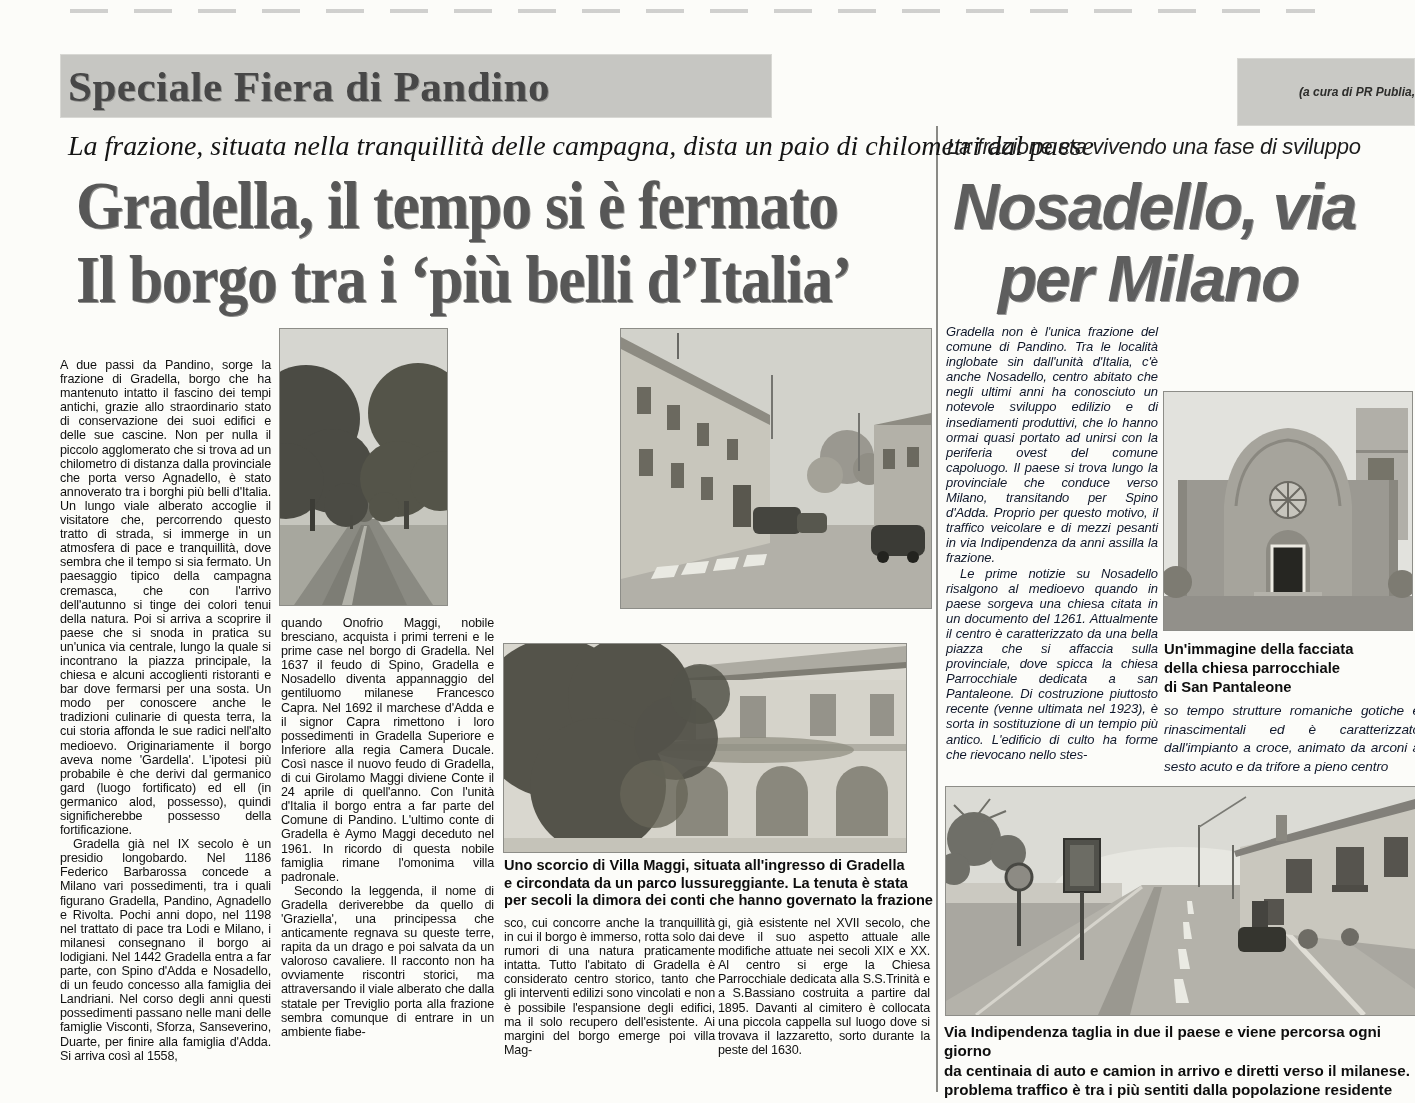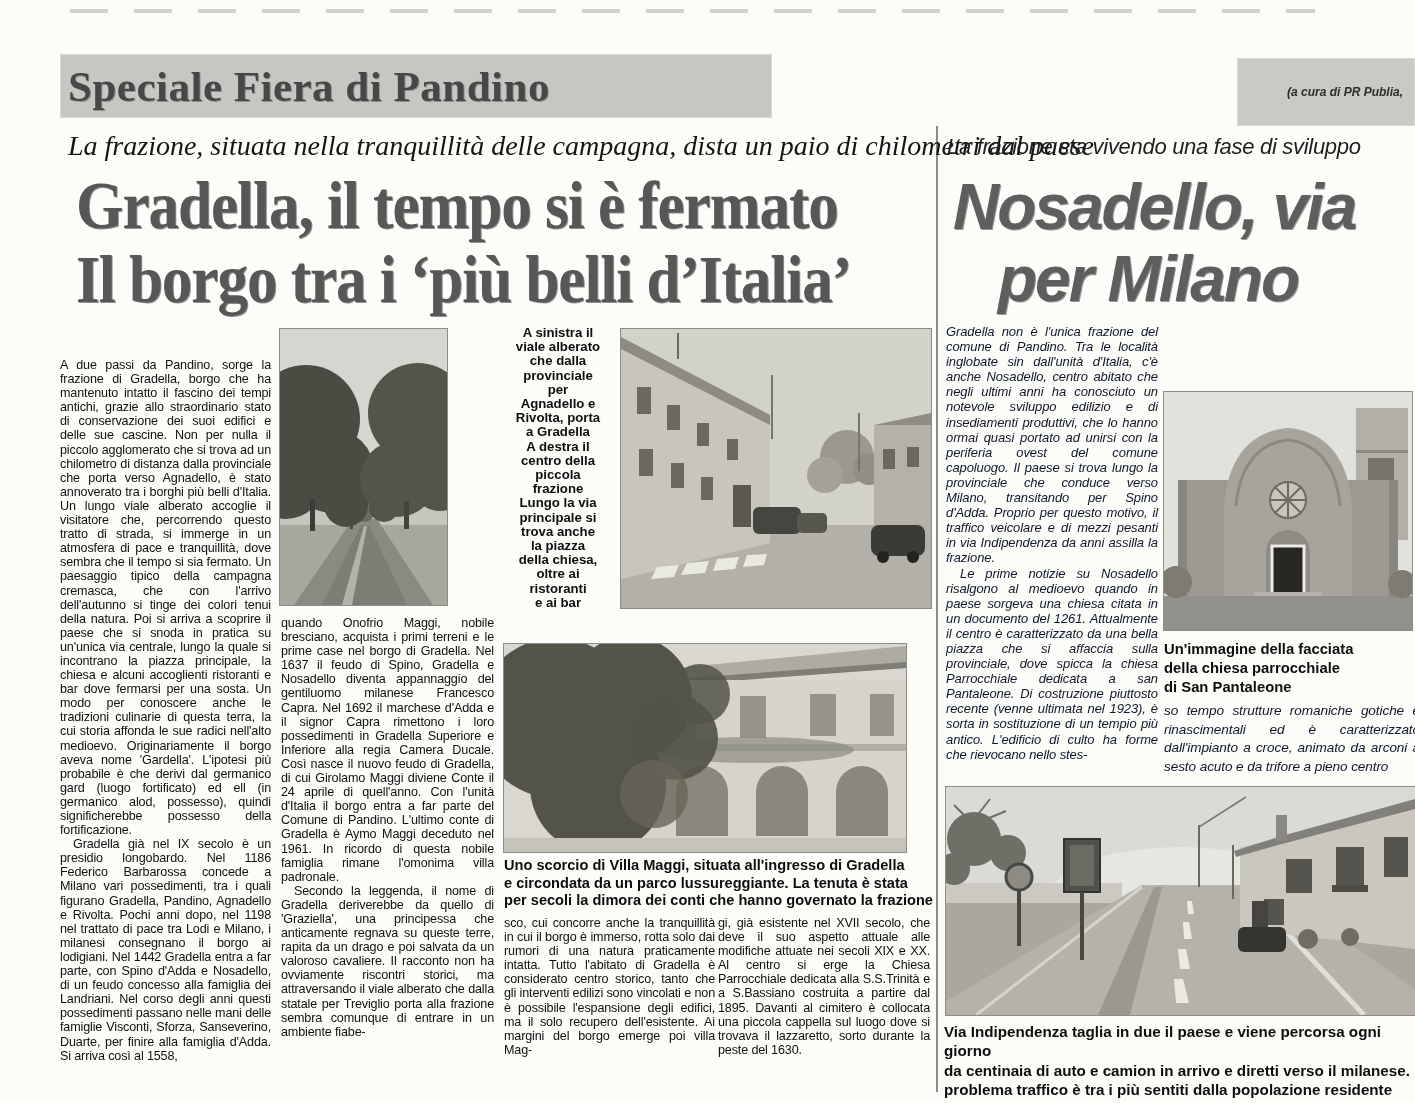--- a/index.html
+++ b/index.html
@@ -4,21 +4,21 @@
 <style>
   html,body{margin:0;padding:0;background:#e9e9e6;}
   .page{position:relative;width:1415px;height:1103px;background:#fcfcf9;overflow:hidden;
         font-family:"Liberation Sans",sans-serif;color:#131313;}
   .abs{position:absolute;}
   .scan-streak{height:4px;background:repeating-linear-gradient(90deg,#9a9a9a 0 38px,transparent 38px 64px);opacity:.45;}
   .banner{background:#c6c6c2;display:flex;align-items:center;box-shadow:0 0 0 1px #d8d8d4 inset;}
   .banner-title{font-family:"Liberation Serif",serif;font-weight:700;font-size:43px;color:#474747;
                 letter-spacing:.5px;padding-left:8px;text-shadow:1px 1px 0 #90908d;white-space:nowrap;}
   .credit-box{background:#c9c9c5;display:flex;align-items:center;justify-content:flex-end;}
-  .credit-text{font-size:12px;font-style:italic;font-weight:700;color:#2d2d2b;padding-right:12px;white-space:nowrap;}
+  .credit-text{font-size:12px;font-style:italic;font-weight:700;color:#2d2d2b;padding-right:0;white-space:nowrap;}
   .kicker-serif{font-family:"Liberation Serif",serif;font-style:italic;font-size:28px;color:#141414;white-space:nowrap;}
   .headline-serif{font-family:"Liberation Serif",serif;font-weight:700;font-size:61px;color:#575757;
                   letter-spacing:-1px;white-space:nowrap;text-shadow:1px 1px 0 #8f8f8d;transform:scaleY(1.12);transform-origin:top left;}
   .kicker-sans{font-style:italic;font-size:22px;color:#1e1e1e;white-space:nowrap;letter-spacing:-.3px;}
   .headline-sans{font-style:italic;font-weight:700;font-size:64px;color:#5e5e5e;letter-spacing:-2px;
                  white-space:nowrap;text-shadow:1px 1px 0 #999;}
   .body-col{font-size:12.6px;line-height:14.1px;text-align:justify;letter-spacing:-.15px;color:#101010;}
   .body-col p{margin:0;}
   .body-col p + p{text-indent:13px;}
   .body-col-r{font-size:13px;line-height:15.1px;text-align:justify;letter-spacing:-.1px;color:#0f172a;font-style:italic;}
@@ -80,40 +80,20 @@
       <rect x="124" y="172" width="5" height="28" fill="#45453e"></rect>
       <rect x="70" y="186" width="3" height="14" fill="#4a4a43"></rect>
     </svg>
   </div>
 
   <div class="abs body-col" style="left:281px;top:616px;width:213px;height:482px;">
     <p>quando Onofrio Maggi, nobile bresciano, acquista i primi terreni e le prime case nel borgo di Gradella. Nel 1637 il feudo di Spino, Gradella e Nosadello diventa appannaggio del gentiluomo milanese Francesco Capra. Nel 1692 il marchese d'Adda e il signor Capra rimettono i loro possedimenti in Gradella Superiore e Inferiore alla regia Camera Ducale. Così nasce il nuovo feudo di Gradella, di cui Girolamo Maggi diviene Conte il 24 aprile di quell'anno. Con l'unità d'Italia il borgo entra a far parte del Comune di Pandino. L'ultimo conte di Gradella è Aymo Maggi deceduto nel 1961. In ricordo di questa nobile famiglia rimane l'omonima villa padronale.</p>
     <p>Secondo la leggenda, il nome di Gradella deriverebbe da quello di 'Graziella', una principessa che anticamente regnava su queste terre, rapita da un drago e poi salvata da un valoroso cavaliere. Il racconto non ha ovviamente riscontri storici, ma attraversando il viale alberato che dalla statale per Treviglio porta alla frazione sembra comunque di entrare in un ambiente fiabe-</p>
   </div>
 
-  <div class="abs cap-center" style="left:496px;top:326px;width:124px;">A sinistra il
-viale alberato
-che dalla
-provinciale
-per
-Agnadello e
-Rivolta, porta
-a Gradella
-A destra il
-centro della
-piccola
-frazione
-Lungo la via
-principale si
-trova anche
-la piazza
-della chiesa,
-oltre ai
-ristoranti
-e ai bar</div>
 
   <div class="abs photo" style="left:621px;top:329px;width:310px;height:279px;">
     <svg width="310" height="279" viewBox="0 0 310 279" xmlns="http://www.w3.org/2000/svg">
       <rect width="310" height="279" fill="#d2d2cb"></rect>
       <rect y="196" width="310" height="83" fill="#b2b0a8"></rect>
       <circle cx="226" cy="128" r="27" fill="#9a9890"></circle>
       <circle cx="204" cy="146" r="18" fill="#a4a298"></circle>
       <circle cx="248" cy="140" r="16" fill="#908e85"></circle>
       <rect x="253" y="96" width="57" height="112" fill="#b3b1a8"></rect>
       <polygon points="253,96 310,84 310,96" fill="#8e8c83"></polygon>

